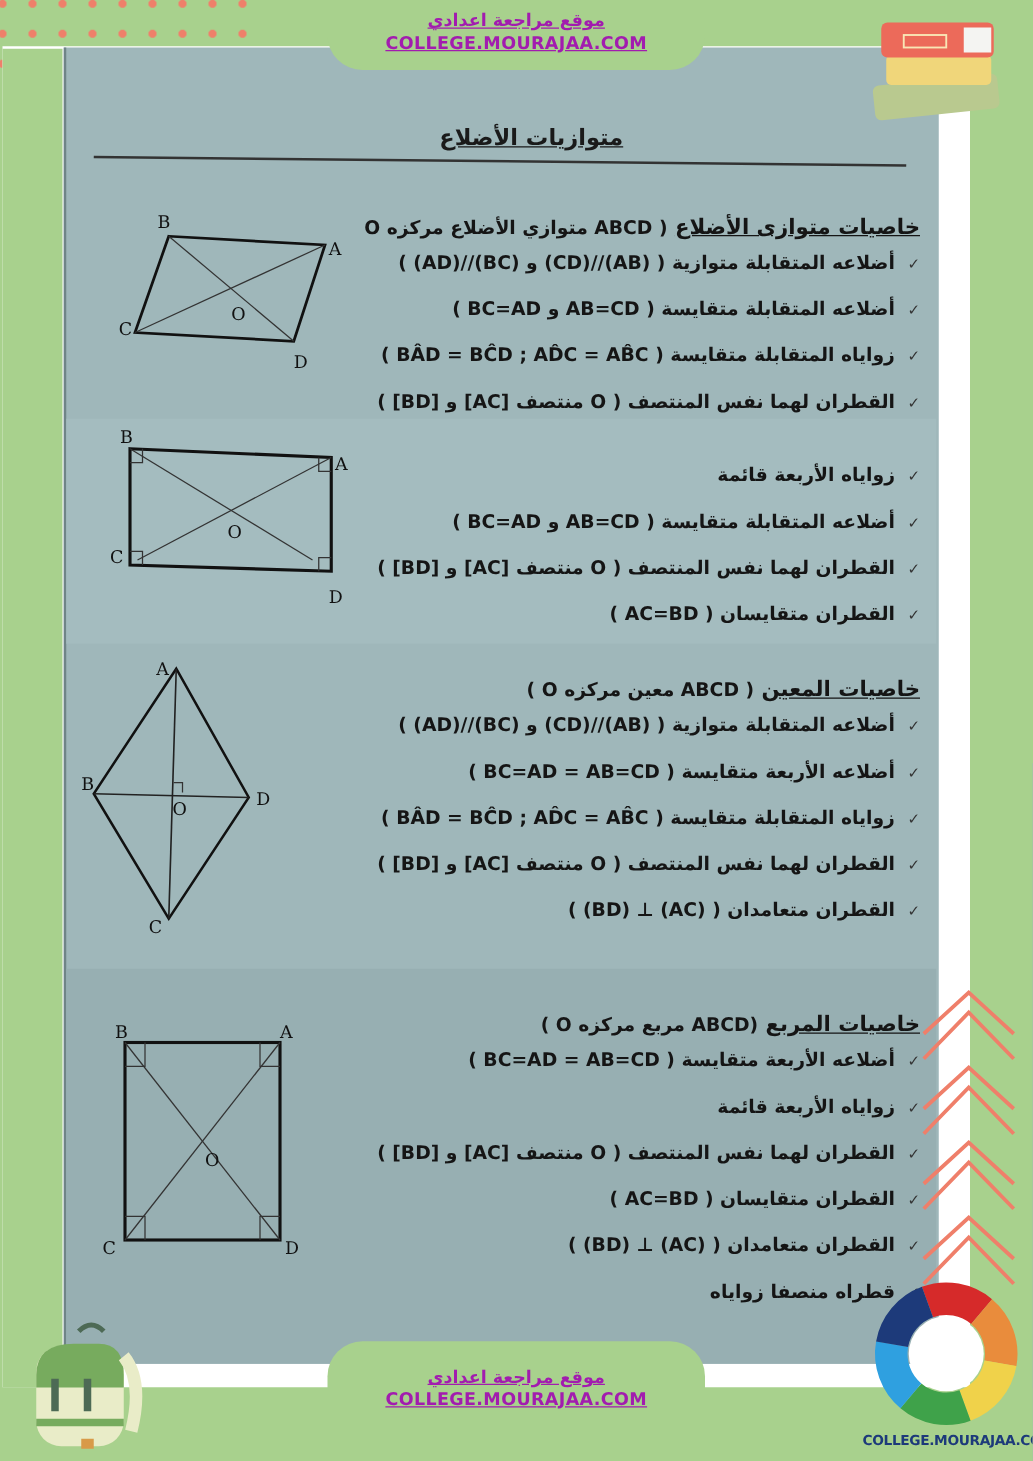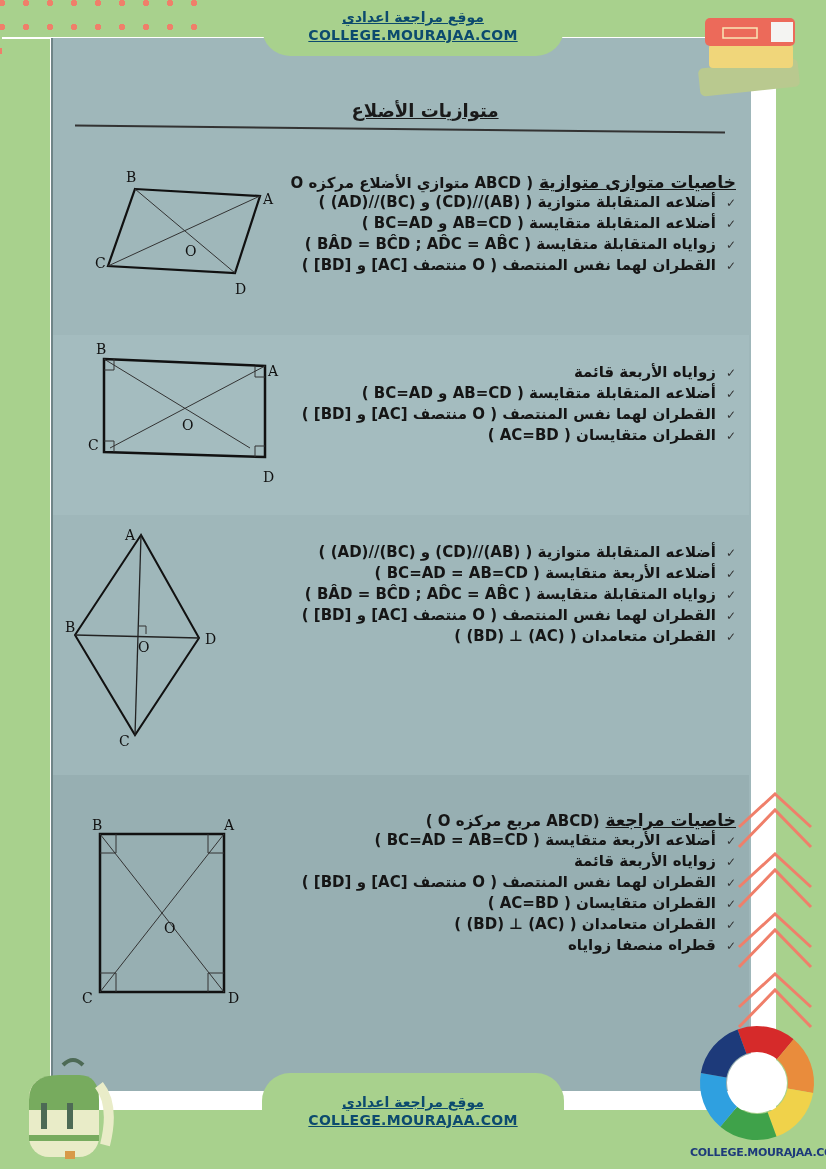--- a/index.html
+++ b/index.html
@@ -4,33 +4,33 @@
 <style>
   html,body{margin:0;padding:0;}
   body{width:826px;height:1169px;position:relative;overflow:hidden;background:#a8d18d;font-family:"DejaVu Sans",sans-serif;}
   .dots{position:absolute;left:0;top:0;width:200px;height:56px;
     background-image:radial-gradient(circle,#ef7f6a 3px,transparent 3.5px);background-size:24px 24px;background-position:-10px -9px;}
   .white-frame{position:absolute;left:2px;top:37px;width:774px;height:1073px;background:#fff;}
   .scan{position:absolute;left:51px;top:38px;width:698px;height:1053px;background:#9fb7ba;overflow:hidden;border-left:2px solid #6f8487;}
   .green-left{position:absolute;left:2px;top:39px;width:48px;height:1071px;background:#a8d18d;}
   .green-right{position:absolute;left:776px;top:0;width:50px;height:1169px;background:#a8d18d;}
   .green-bottom{position:absolute;left:0;top:1110px;width:826px;height:59px;background:#a8d18d;}
-  .banner{position:absolute;background:#a8d18d;color:#0c4a6e;text-align:center;font-family:"DejaVu Sans",sans-serif;font-weight:bold;}
+  .banner{position:absolute;background:#a8d18d;color:#a21caf;text-align:center;font-family:"DejaVu Sans",sans-serif;font-weight:bold;}
   .banner-top{left:262px;top:0;width:302px;height:56px;border-radius:0 0 28px 28px;padding-top:8px;box-sizing:border-box;}
   .banner-bottom{left:262px;top:1073px;width:302px;height:96px;border-radius:28px 28px 0 0;padding-top:20px;box-sizing:border-box;}
   .banner .ar{font-size:14px;text-decoration:underline;line-height:18px;direction:rtl;}
   .banner .en{font-size:14px;text-decoration:underline;line-height:19px;letter-spacing:0.3px;}
   .page-title{position:absolute;left:340px;top:100px;width:170px;text-align:center;font-size:18px;font-weight:bold;color:#1a1a1a;direction:rtl;text-decoration:underline;}
   .rule{position:absolute;left:75px;top:128px;width:650px;height:2px;background:#333;transform:rotate(0.6deg);}
   .section{position:absolute;right:90px;direction:rtl;color:#151515;}
   .section .head{font-size:17px;font-weight:bold;white-space:nowrap;}
   .section .head .hl{text-decoration:underline;}
   .section .head .hs{font-weight:bold;font-size:15px;}
   .section ul{list-style:none;margin:0;padding:0;}
-  .section li{font-size:15px;font-weight:bold;white-space:nowrap;line-height:20px;}
+  .section li{font-size:15px;font-weight:bold;white-space:nowrap;line-height:36px;}
   .section li .chk{font-weight:normal;font-size:12px;margin-left:10px;color:#333;}
   .band{position:absolute;left:53px;width:696px;background:#a4bcbf;}
   .figure{position:absolute;}
   .figure svg{overflow:visible;}
   .fl{font-family:"DejaVu Serif",serif;font-size:14px;fill:#111;}
   .chev{position:absolute;left:735px;}
   .logo{position:absolute;left:695px;top:1023px;width:125px;height:120px;}
   .logo-text{position:absolute;left:690px;top:1146px;width:136px;text-align:center;font-size:11px;font-weight:bold;color:#1d3a7a;font-family:"DejaVu Sans",sans-serif;letter-spacing:-0.3px;}
   .books{position:absolute;left:695px;top:8px;}
   .backpack{position:absolute;left:15px;top:1055px;}
@@ -47,50 +47,51 @@
 <div class="band" style="top:335px;height:180px;"></div>
 <div class="band" style="top:775px;height:316px;background:#97afb2;"></div>
 
 <div class="green-right"></div>
 <div class="green-bottom"></div>
 
 <div class="page-title">متوازيات الأضلاع</div>
 <div class="rule"></div>
 
 <div class="section" style="top:172px;">
-  <div class="head"><span class="hl">خاصيات متوازى متوازية</span> <span class="hs">( ABCD متوازي الأضلاع مركزه O</span></div>
+  <div class="head"><span class="hl">خاصيات متوازى الأضلاع</span> <span class="hs">( ABCD متوازي الأضلاع مركزه O</span></div>
   <ul>
     <li><span class="chk">✓</span><span>أضلاعه المتقابلة متوازية ( (AB)//(CD) و (BC)//(AD) )</span></li>
     <li><span class="chk">✓</span><span>أضلاعه المتقابلة متقايسة ( AB=CD و BC=AD )</span></li>
     <li><span class="chk">✓</span><span>زواياه المتقابلة متقايسة ( BÂD = BĈD ; AD̂C = AB̂C )</span></li>
     <li><span class="chk">✓</span><span>القطران لهما نفس المنتصف ( O منتصف [AC] و [BD] )</span></li>
   </ul>
 </div>
 
 <div class="section" style="top:362px;">
   <ul>
     <li><span class="chk">✓</span><span>زواياه الأربعة قائمة</span></li>
     <li><span class="chk">✓</span><span>أضلاعه المتقابلة متقايسة ( AB=CD و BC=AD )</span></li>
     <li><span class="chk">✓</span><span>القطران لهما نفس المنتصف ( O منتصف [AC] و [BD] )</span></li>
     <li><span class="chk">✓</span><span>القطران متقايسان ( AC=BD )</span></li>
   </ul>
 </div>
 
 <div class="section" style="top:542px;">
+  <div class="head"><span class="hl">خاصيات المعين</span> <span class="hs">( ABCD معين مركزه O )</span></div>
   <ul>
     <li><span class="chk">✓</span><span>أضلاعه المتقابلة متوازية ( (AB)//(CD) و (BC)//(AD) )</span></li>
     <li><span class="chk">✓</span><span>أضلاعه الأربعة متقايسة ( BC=AD = AB=CD )</span></li>
     <li><span class="chk">✓</span><span>زواياه المتقابلة متقايسة ( BÂD = BĈD ; AD̂C = AB̂C )</span></li>
     <li><span class="chk">✓</span><span>القطران لهما نفس المنتصف ( O منتصف [AC] و [BD] )</span></li>
     <li><span class="chk">✓</span><span>القطران متعامدان ( (AC) ⊥ (BD) )</span></li>
   </ul>
 </div>
 
 <div class="section" style="top:810px;">
-  <div class="head"><span class="hl">خاصيات مراجعة</span> <span class="hs">(ABCD مربع مركزه O )</span></div>
+  <div class="head"><span class="hl">خاصيات المربع</span> <span class="hs">(ABCD مربع مركزه O )</span></div>
   <ul>
     <li><span class="chk">✓</span><span>أضلاعه الأربعة متقايسة ( BC=AD = AB=CD )</span></li>
     <li><span class="chk">✓</span><span>زواياه الأربعة قائمة</span></li>
     <li><span class="chk">✓</span><span>القطران لهما نفس المنتصف ( O منتصف [AC] و [BD] )</span></li>
     <li><span class="chk">✓</span><span>القطران متقايسان ( AC=BD )</span></li>
     <li><span class="chk">✓</span><span>القطران متعامدان ( (AC) ⊥ (BD) )</span></li>
     <li><span class="chk">✓</span><span>قطراه منصفا زواياه</span></li>
   </ul>
 </div>
 

